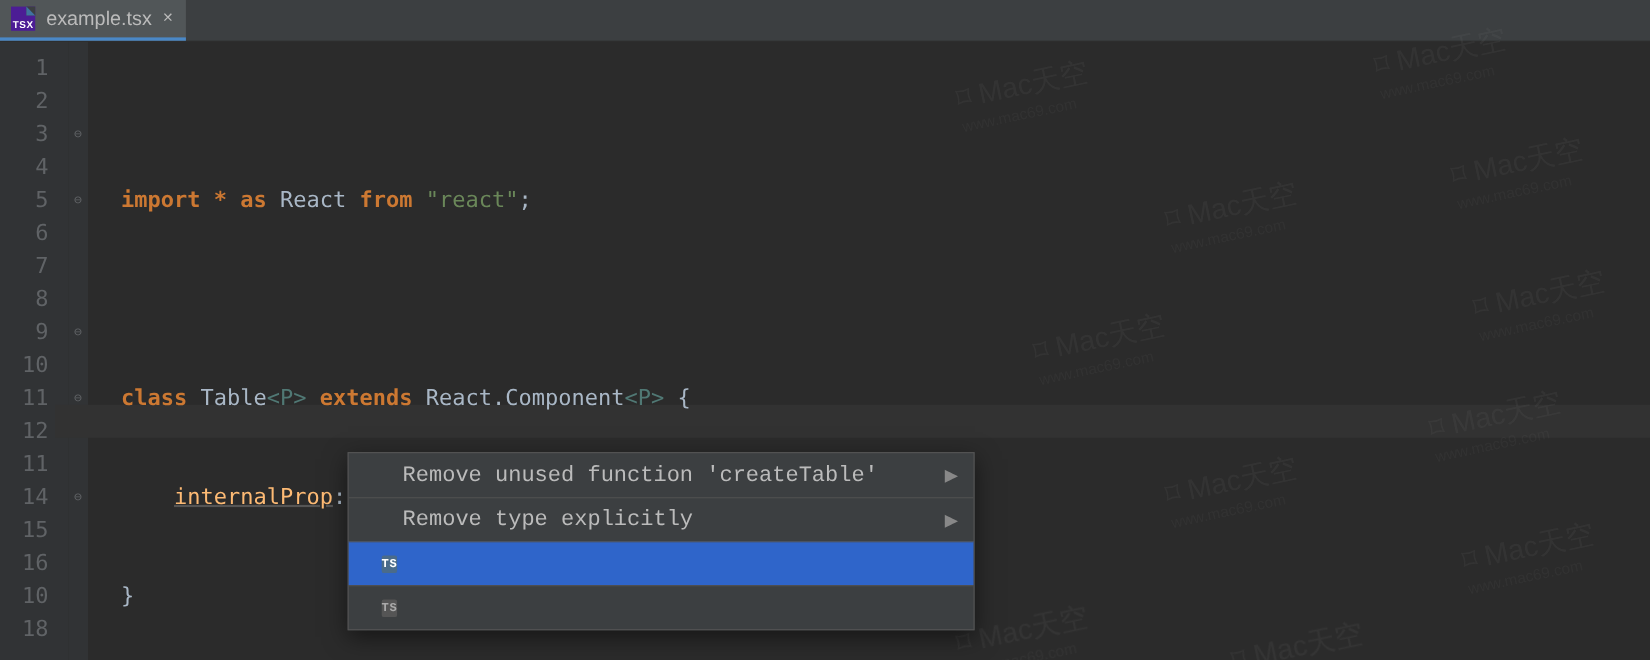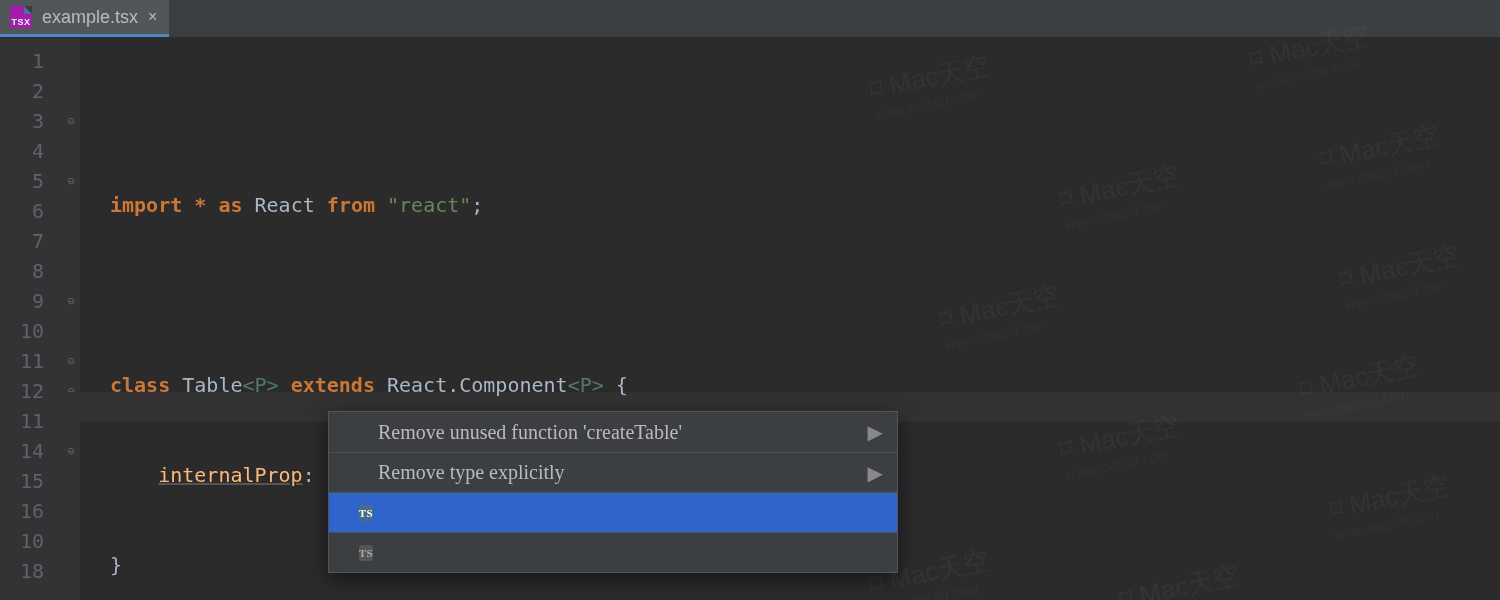--- a/index.html
+++ b/index.html
@@ -26,21 +26,21 @@
     padding: 0 12px 0 10px;
     gap: 10px;
     background: #515658;
     color: #bbbbbb;
     border-bottom: 3px solid #4a88c7;
     font-family: "Segoe UI", "Lucida Grande", sans-serif;
     font-size: 18px;
   }
   .tsx-icon {
     width: 22px; height: 22px;
-    background: #a21caf;
+    background: #4c1d95;
     position: relative;
     display: flex; align-items: flex-end; justify-content: center;
   }
   .tsx-icon::before{
     content:""; position:absolute; top:0; right:0;
     border-top:8px solid #3c3f41; border-left:8px solid #4073a0;
   }
   .tsx-icon span{
     font-size:9px; font-weight:bold; color:#fff; letter-spacing:.5px;
     padding-bottom:1px;
@@ -63,21 +63,20 @@
     color:#606366; text-align:center; font-size:12px;
   }
   .fold-mark{ display:block; height:30px; }
 
   .code {
     flex:1;
     padding:8px 0 0 30px;
     line-height:30px;
     white-space:pre;
     position:relative;
-    margin-top:24px;
   }
   .code .row{ height:30px; }
   .hl-row{
     position:absolute; left:-30px; right:0; height:30px;
     top: calc(11 * 30px);
     background:#323232;
     z-index:0;
   }
   .code .row > *{ position:relative; z-index:1;}
 
@@ -85,26 +84,26 @@
   .kw{ color:#cc7832; font-weight:bold;}
   .str{ color:#6a8759;}
   .id{ color:#a9b7c6;}
   .type-param{ color:#507874;}
   .field{ color:#fdba74; text-decoration:underline; text-decoration-color:#555;}
   .brace{ color:#a9b7c6;}
 
   
   .ctx{
     position:absolute;
-    left:328px; top:calc(38px + 8px + 12*30px + 5px);
+    left:316px; top:calc(38px + 8px + 12*30px + 5px);
     width:570px;
     background:#3c3f41;
     border:1px solid #555;
     box-shadow:0 6px 20px rgba(0,0,0,.5);
-    font-family:Liberation Serif, serif;
+    font-family:Liberation Mono, monospace;
     font-size:20px;
     color:#bbbbbb;
     z-index:50;
   }
   .ctx-item{
     display:flex;align-items:center;gap:12px;
     height:40px;padding:0 14px;position:relative;
     border-top:1px solid #515151;
   }
   .ctx-item:first-child{border-top:none;}

